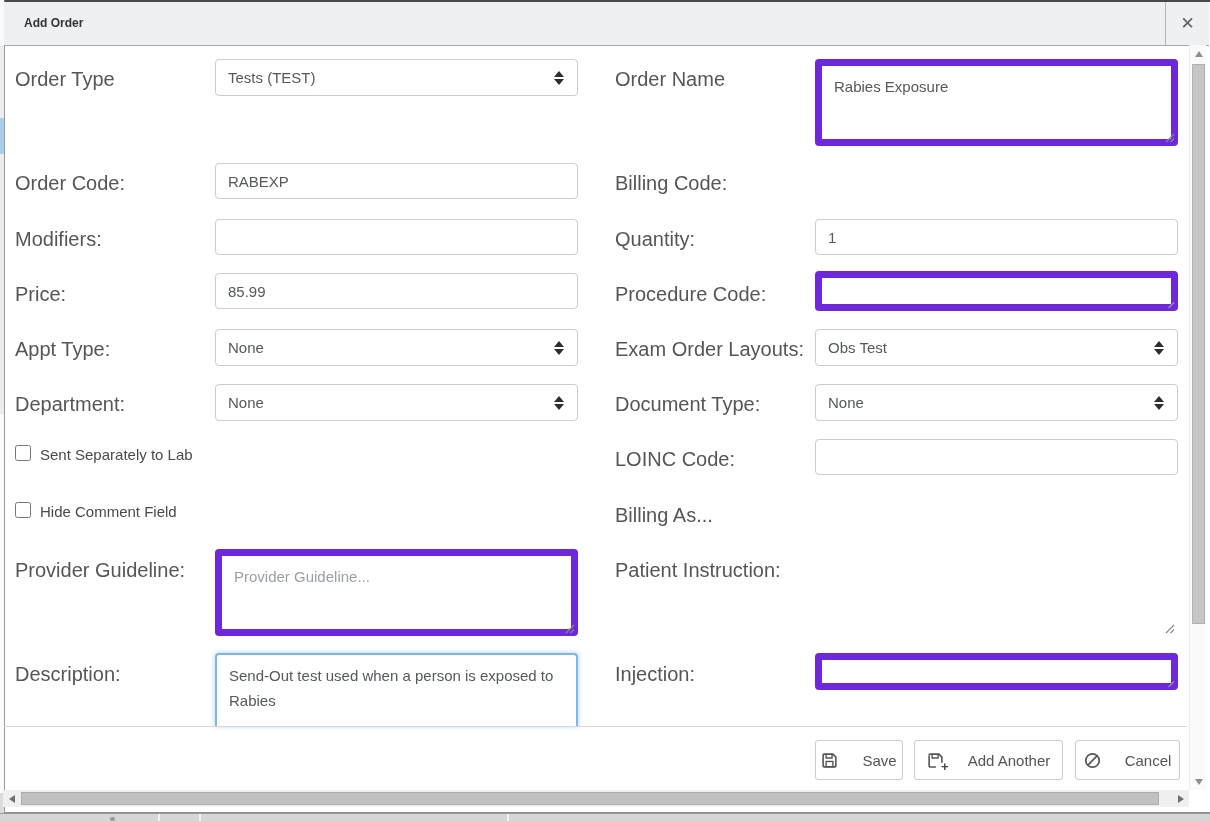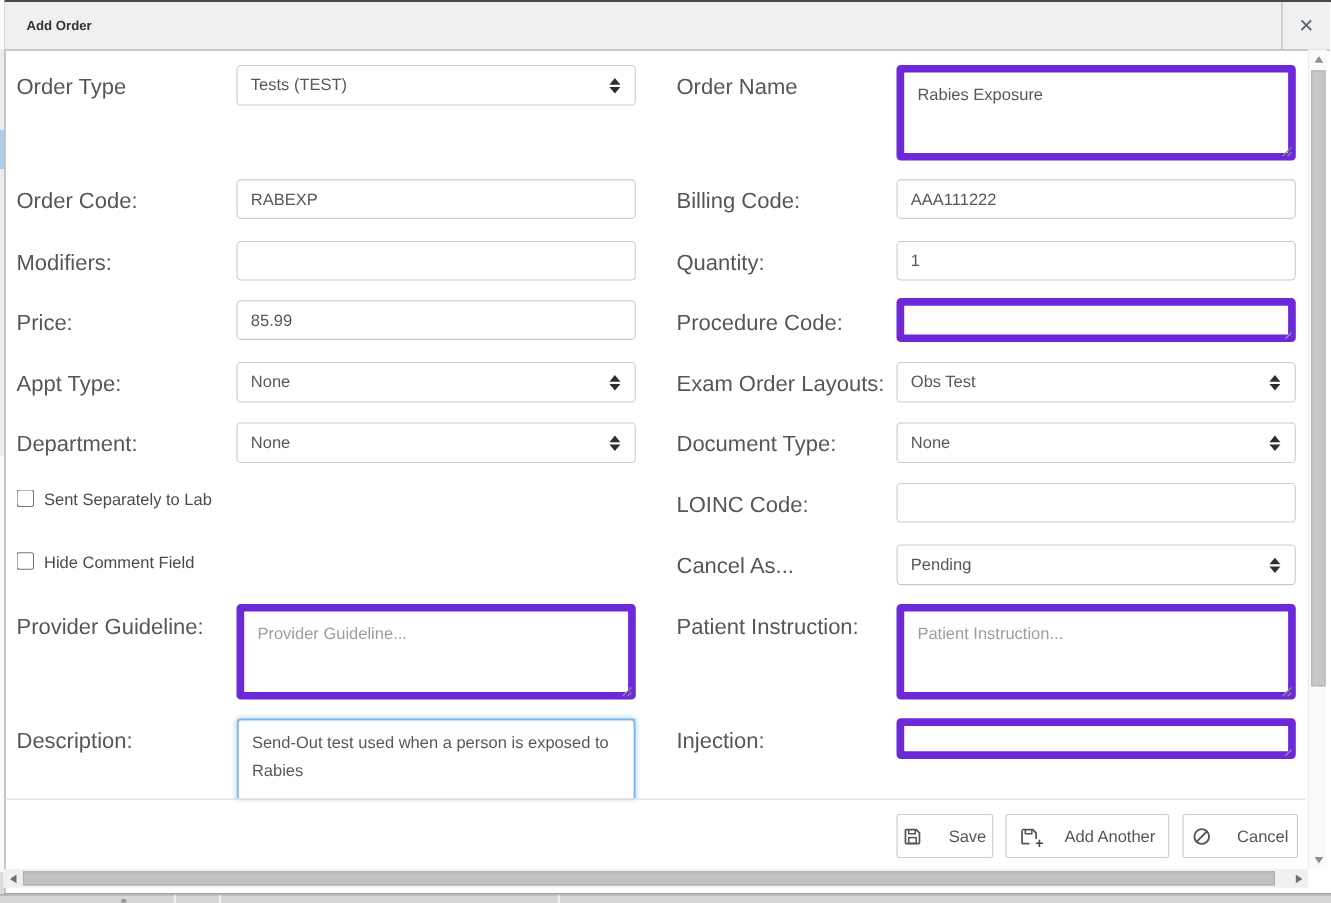--- a/index.html
+++ b/index.html
@@ -121,21 +121,20 @@
   <div class="lbl" style="left:15px;top:559px">Provider Guideline:</div>
   <textarea class="ta" style="left: 215px; top: 549px; height: 87px;" placeholder="Provider Guideline..."></textarea>
 
   <div class="lbl" style="left:15px;top:663px">Description:</div>
   <textarea class="ta focused" style="left: 215px; top: 653px; height: 73px;">Send-Out test used when a person is exposed to Rabies</textarea>
 
   <div class="lbl" style="left:615px;top:68px">Order Name</div>
   <textarea class="ta" style="left: 815px; top: 59px; height: 87px;">Rabies Exposure</textarea>
 
   <div class="lbl" style="left:615px;top:172px">Billing Code:</div>
-  <input class="inp" style="left: 815px; top: 163px;" value="AAA111222">
 
   <div class="lbl" style="left:615px;top:228px">Quantity:</div>
   <input class="inp" style="left: 815px; top: 219px;" value="1">
 
   <div class="lbl" style="left:615px;top:283px">Procedure Code:</div>
   <textarea class="ta" style="left: 815px; top: 271px; height: 40px; padding: 6px 12px;"></textarea>
 
   <div class="lbl" style="left:615px;top:338px">Exam Order Layouts:</div>
   <div class="sel" style="left:815px;top:329px">
     <span>Obs Test</span>
@@ -144,28 +143,23 @@
 
   <div class="lbl" style="left:615px;top:393px">Document Type:</div>
   <div class="sel" style="left:815px;top:384px">
     <span>None</span>
     <span class="updown"></span>
   </div>
 
   <div class="lbl" style="left:615px;top:448px">LOINC Code:</div>
   <input class="inp" style="left: 815px; top: 439px;" value="">
 
-  <div class="lbl" style="left:615px;top:504px">Cancel As...</div>
-  <div class="sel" style="left:815px;top:495px">
-    <span>Pending</span>
-    <span class="updown"></span>
-  </div>
+  <div class="lbl" style="left:615px;top:504px">Billing As...</div>
 
   <div class="lbl" style="left:615px;top:559px">Patient Instruction:</div>
-  <textarea class="ta" style="left: 815px; top: 549px; height: 87px;" placeholder="Patient Instruction..."></textarea>
 
   <div class="lbl" style="left:615px;top:663px">Injection:</div>
   <textarea class="ta" style="left: 815px; top: 653px; height: 37px; padding: 6px 12px;"></textarea>
 
   <svg class="grip" style="left:1165px;top:133px" viewBox="0 0 10 10">
       <path d="M9 1 L1 9 M9 5.5 L5.5 9" stroke="#8a8a8a" stroke-width="1.2" fill="none"></path>
     </svg>
   <svg class="grip" style="left:1165px;top:299px" viewBox="0 0 10 10">
       <path d="M9 3.5 L3.5 9" stroke="#9a9a9a" stroke-width="1.2" fill="none"></path>
     </svg>

